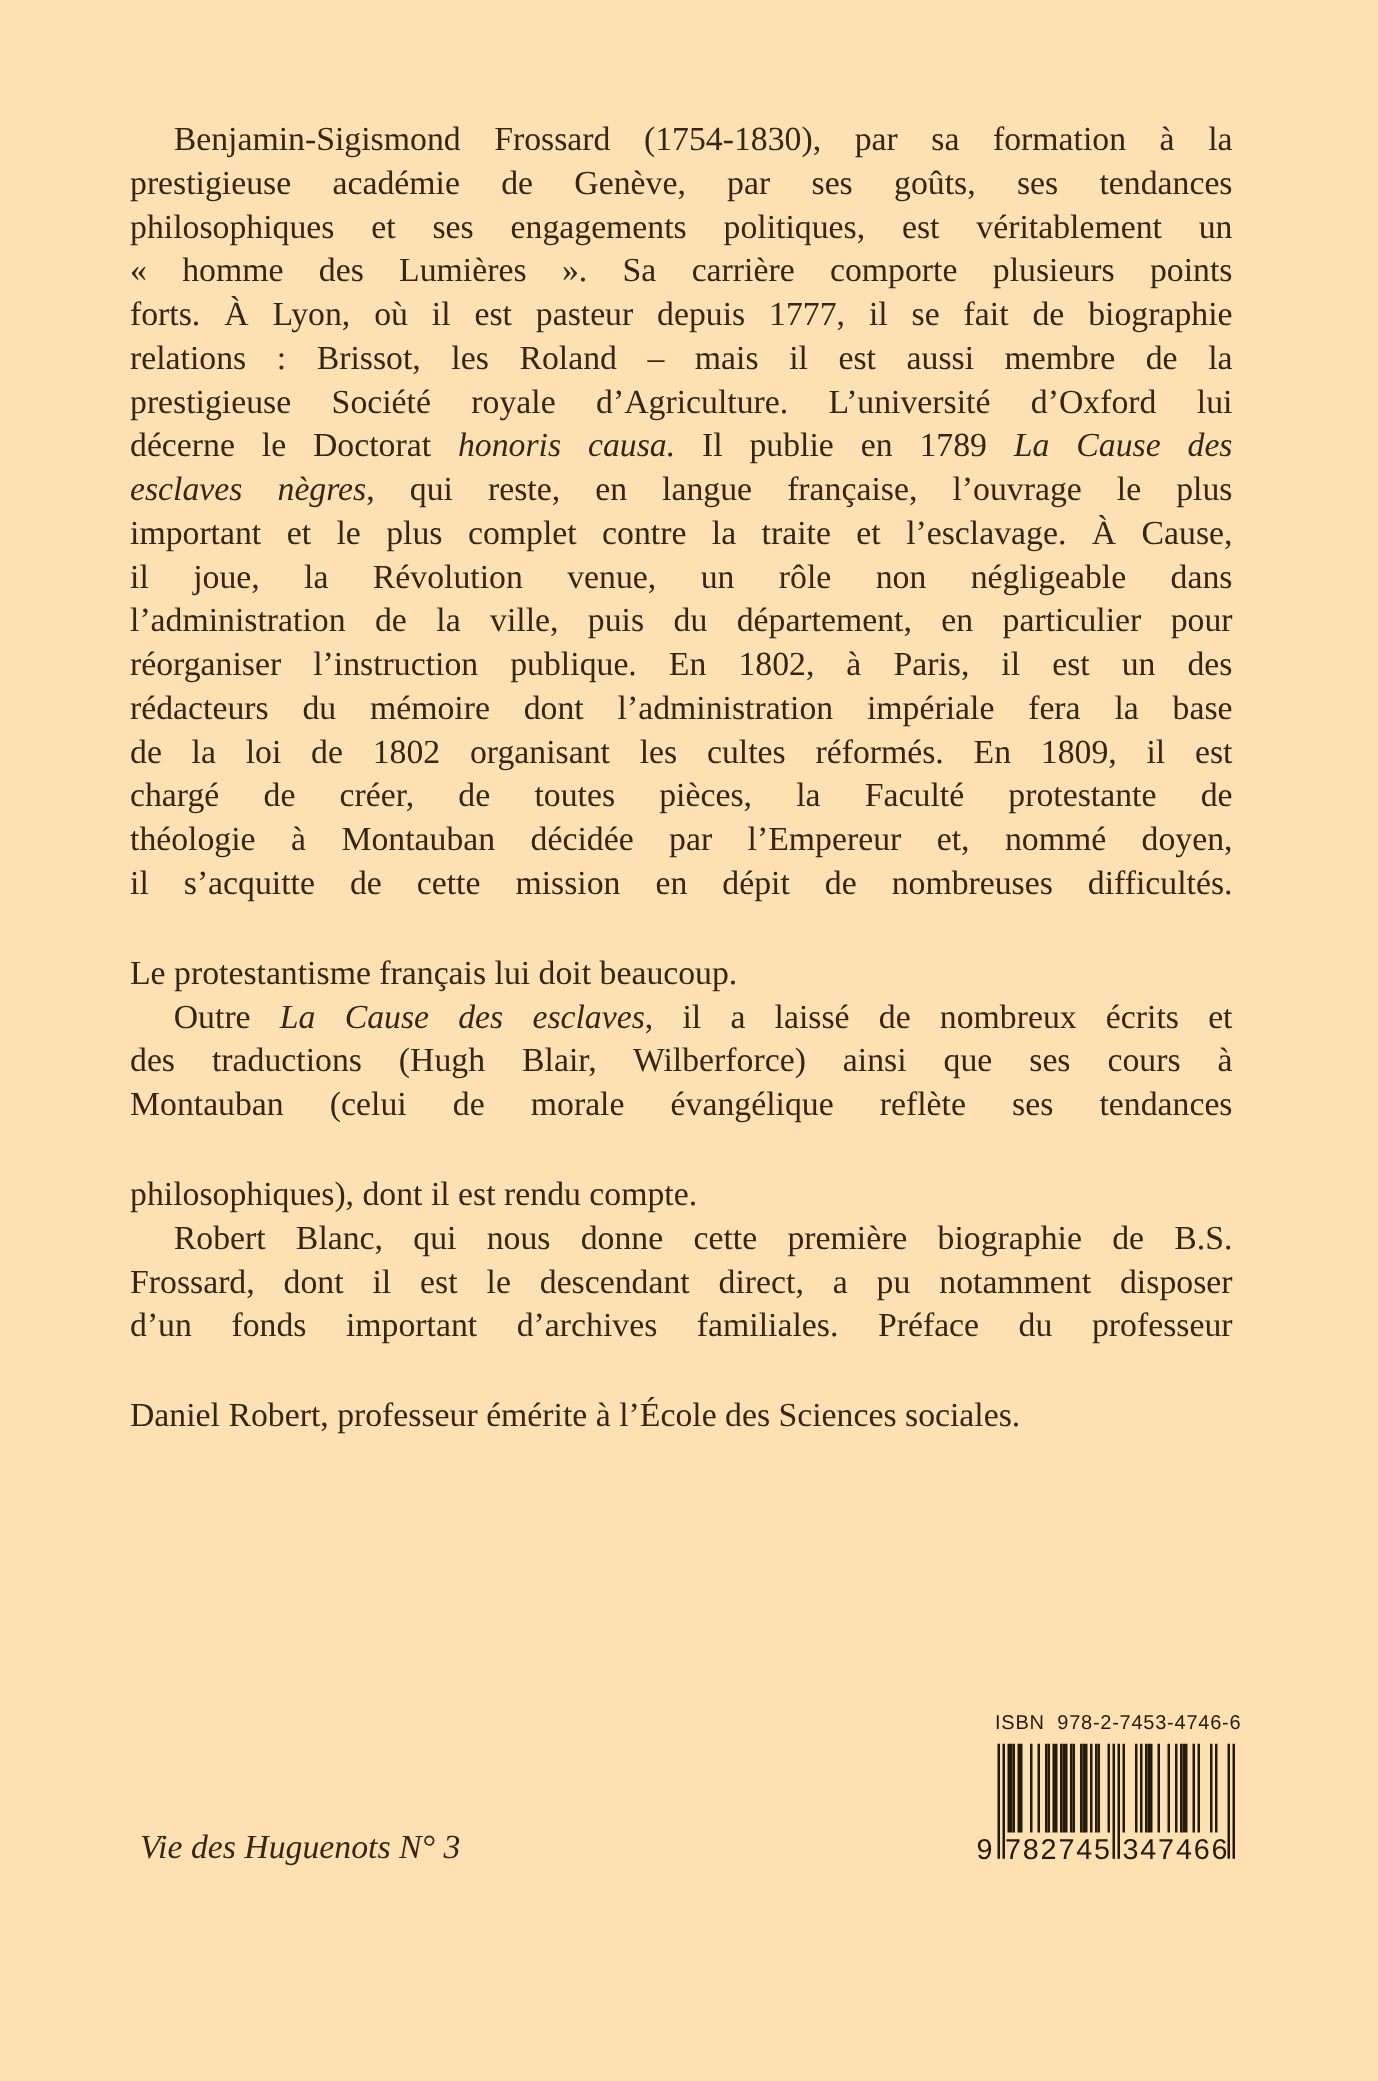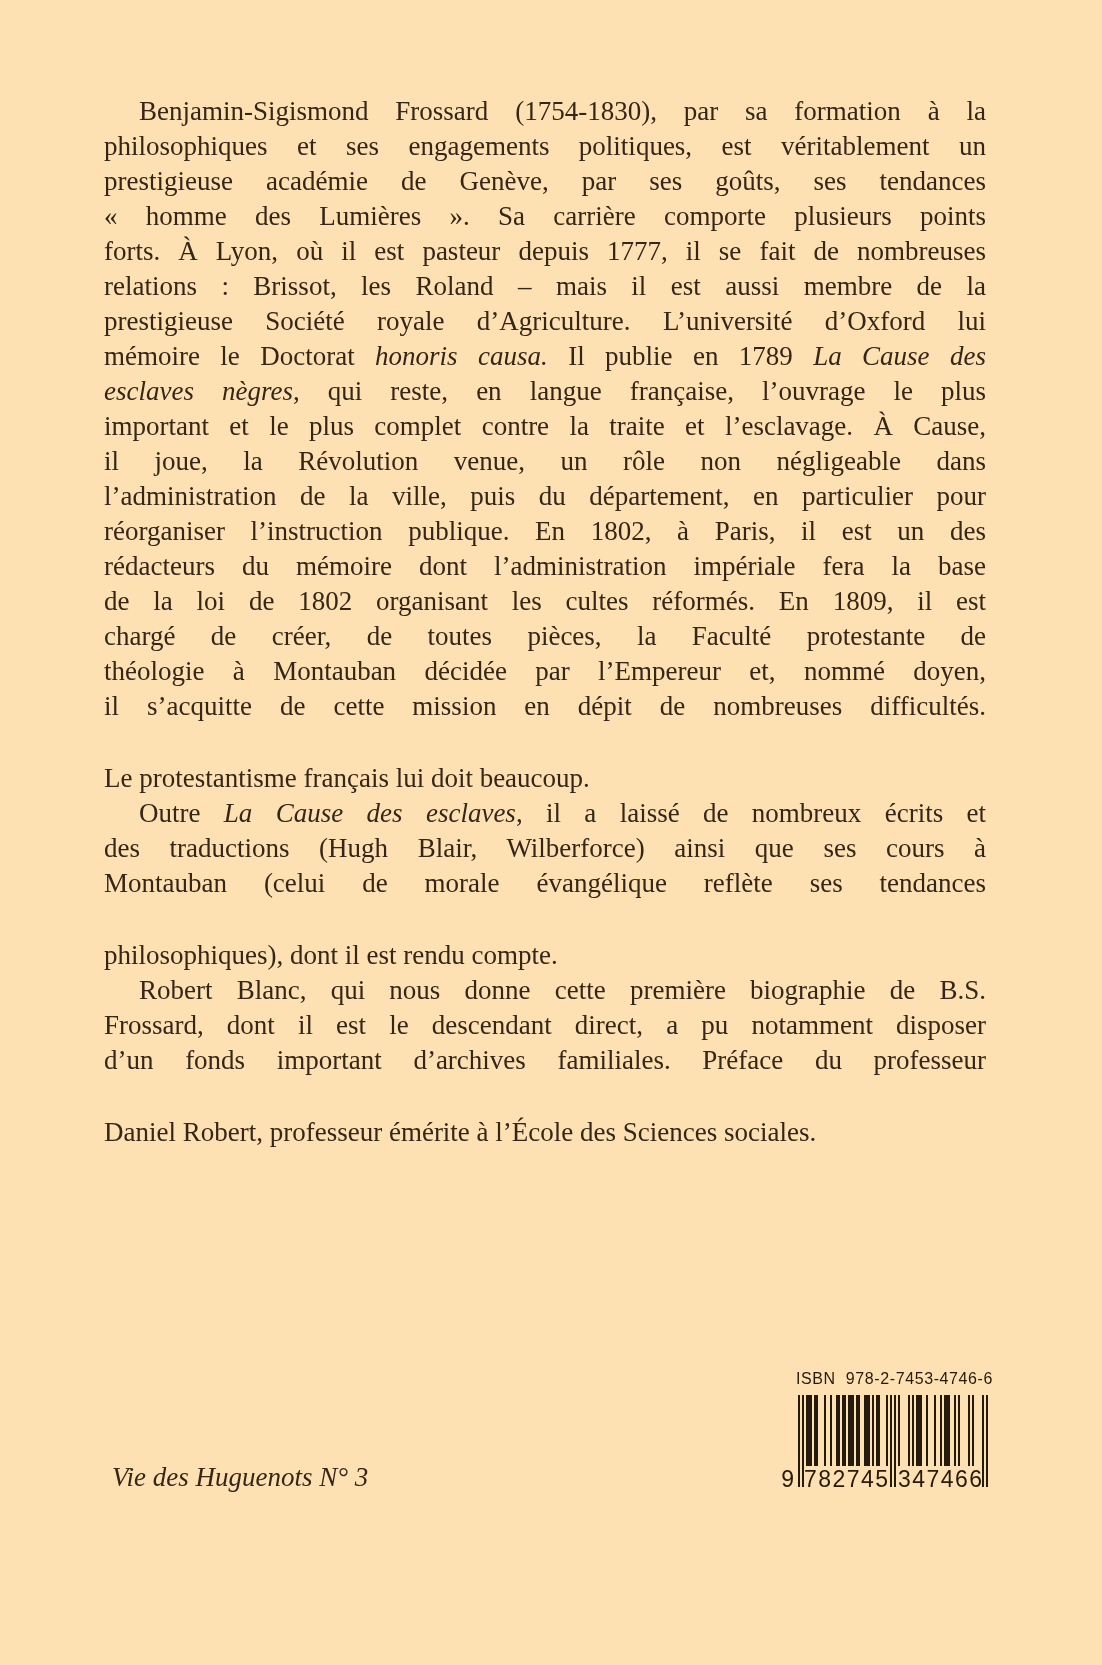--- a/index.html
+++ b/index.html
@@ -67,27 +67,27 @@
   .bc-left  { left: 6px;  width: 84px; display: flex; justify-content: space-between; }
   .bc-right { left: 100px; width: 84px; display: flex; justify-content: space-between; }
 </style>
 </head>
 <body>
 
 <div class="page">
 
   <div class="text-block">
       <div class="line first"><span>Benjamin-Sigismond Frossard (1754-1830), par sa formation à la</span></div>
+      <div class="line"><span>prestigieuse académie de Genève, par ses goûts, ses tendances</span></div>
       <div class="line"><span>philosophiques et ses engagements politiques, est véritablement un</span></div>
-      <div class="line"><span>prestigieuse académie de Genève, par ses goûts, ses tendances</span></div>
       <div class="line"><span>« homme des Lumières ». Sa carrière comporte plusieurs points</span></div>
-      <div class="line"><span>forts. À Lyon, où il est pasteur depuis 1777, il se fait de nombreuses</span></div>
+      <div class="line"><span>forts. À Lyon, où il est pasteur depuis 1777, il se fait de biographie</span></div>
       <div class="line"><span>relations : Brissot, les Roland – mais il est aussi membre de la</span></div>
       <div class="line"><span>prestigieuse Société royale d’Agriculture. L’université d’Oxford lui</span></div>
-      <div class="line"><span>mémoire le Doctorat </span><span class="it">honoris causa.</span><span> Il publie en 1789 </span><span class="it">La Cause des</span></div>
+      <div class="line"><span>décerne le Doctorat </span><span class="it">honoris causa.</span><span> Il publie en 1789 </span><span class="it">La Cause des</span></div>
       <div class="line"><span class="it">esclaves nègres</span><span>, qui reste, en langue française, l’ouvrage le plus</span></div>
       <div class="line"><span>important et le plus complet contre la traite et l’esclavage. À Cause,</span></div>
       <div class="line"><span>il joue, la Révolution venue, un rôle non négligeable dans</span></div>
       <div class="line"><span>l’administration de la ville, puis du département, en particulier pour</span></div>
       <div class="line"><span>réorganiser l’instruction publique. En 1802, à Paris, il est un des</span></div>
       <div class="line"><span>rédacteurs du mémoire dont l’administration impériale fera la base</span></div>
       <div class="line"><span>de la loi de 1802 organisant les cultes réformés. En 1809, il est</span></div>
       <div class="line"><span>chargé de créer, de toutes pièces, la Faculté protestante de</span></div>
       <div class="line"><span>théologie à Montauban décidée par l’Empereur et, nommé doyen,</span></div>
       <div class="line"><span>il s’acquitte de cette mission en dépit de nombreuses difficultés.</span></div>

